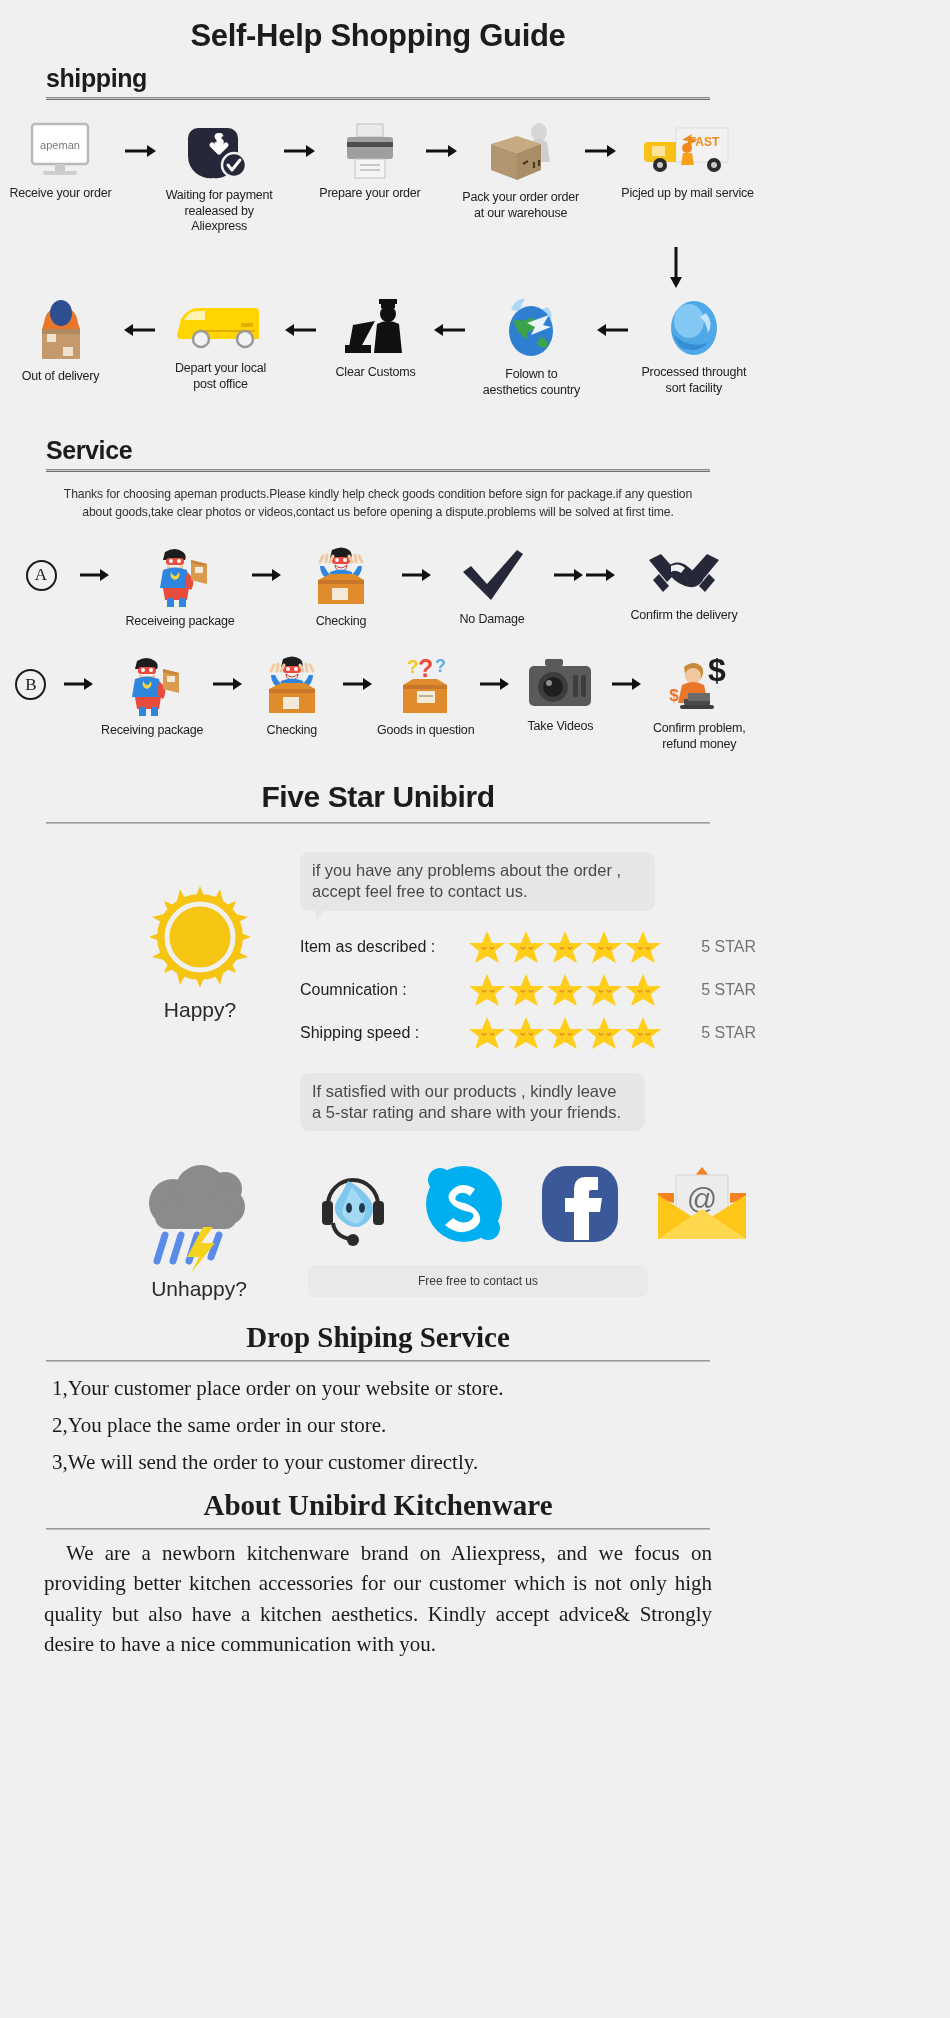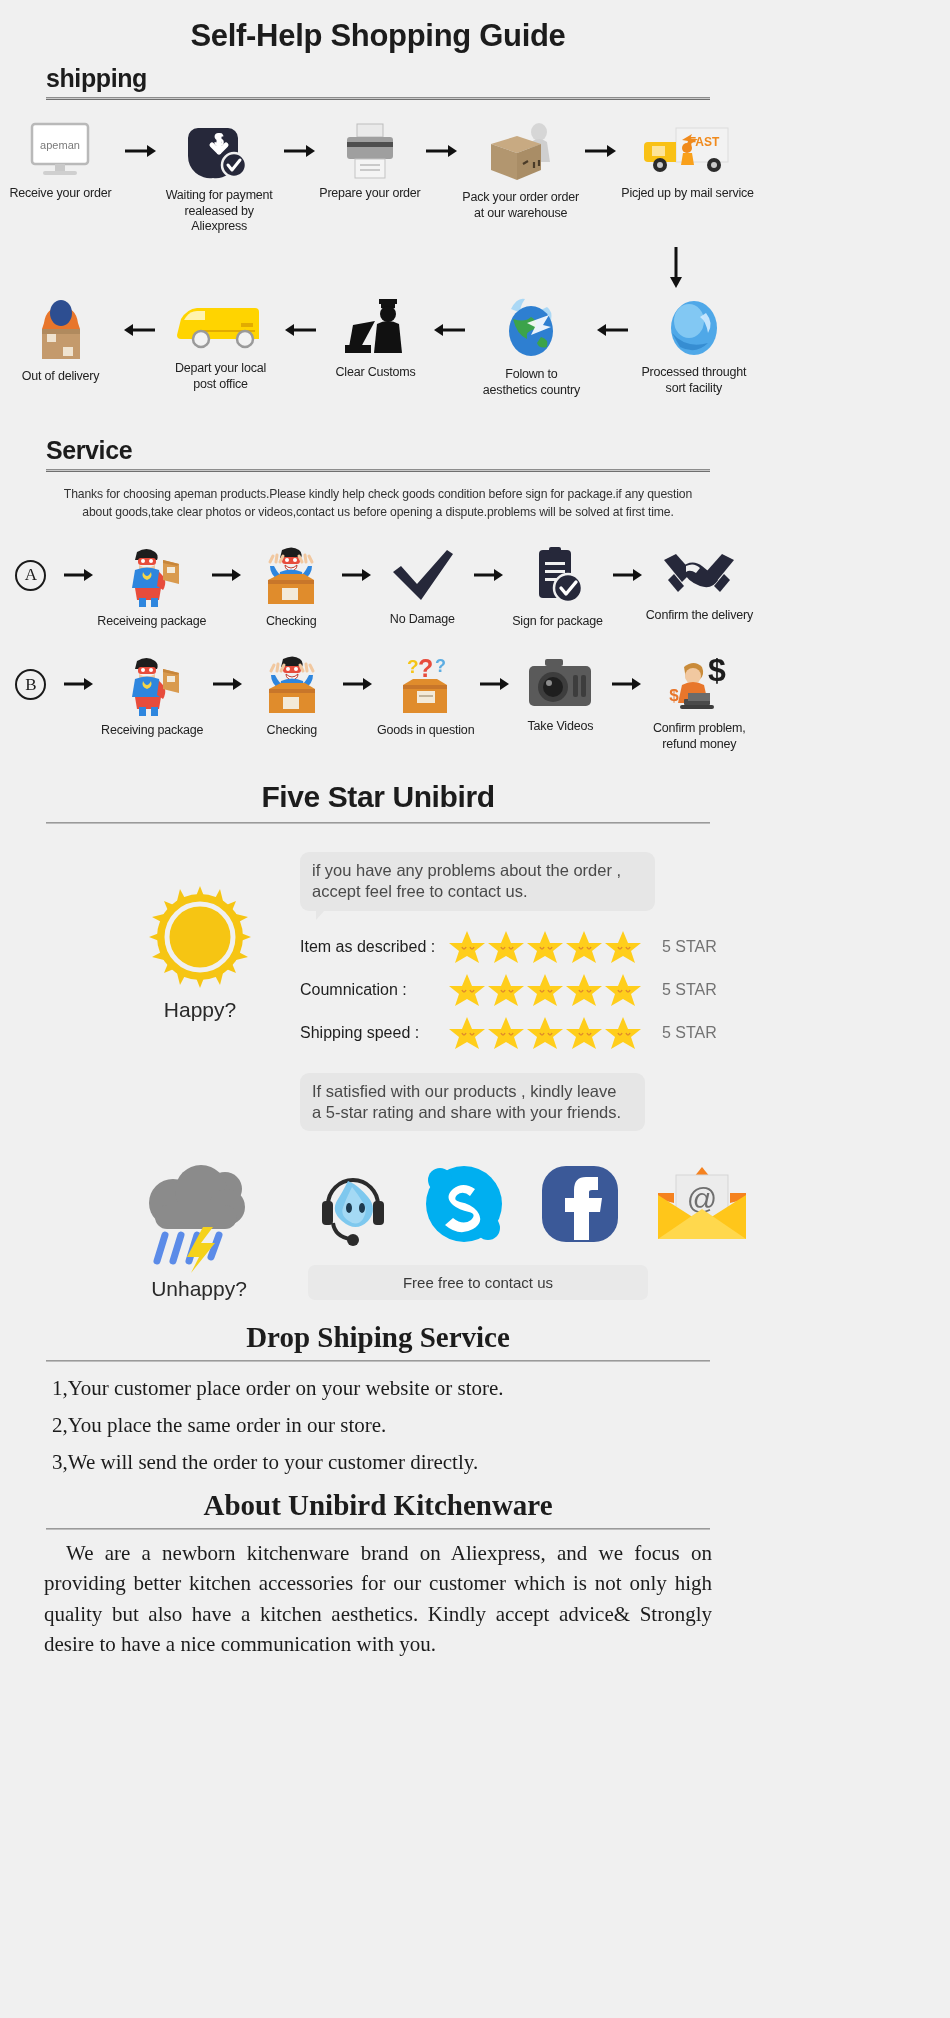--- a/index.html
+++ b/index.html
@@ -56,28 +56,28 @@
   
   .bubble{
     background:#e6e6e6; border-radius:9px; padding:8px 12px;
     font-size:16.5px; line-height:1.28; color:#4a4a4a; position:relative;
   }
   .bubble.tail:after{
     content:""; position:absolute; left:16px; bottom:-9px;
     border-width:10px 9px 0 0; border-style:solid;
     border-color:#e6e6e6 transparent transparent transparent;
   }
-  .rate-row{ display:flex; align-items:center; margin-top:7px; }
+  .rate-row{ display:flex; align-items:center; margin-top:7px;justify-content:space-between; }
   .rate-label{ width:148px; font-size:16px; color:#1e1e1e; }
   .stars{ display:flex; gap:1px; width:200px; }
   .rate-val{ margin-left:14px; font-size:16px; color:#737373; }
 
   .contact-bar{
     background:#e9e9e9; border-radius:7px; text-align:center;
-    font-size:15px; color:#3a3a3a; padding:9px 0; width:340px;
+    font-size:12px; color:#3a3a3a; padding:9px 0; width:340px;
   }
 
   
   .dlist{ margin:10px 52px 0 52px; font-family:"Liberation Serif", serif; }
   .dlist li{ list-style:none; font-size:21px; line-height:1.0; margin-bottom:16px; }
 
   .about-p{
     margin:8px 44px 0 44px; font-family:"Liberation Serif", serif;
     font-size:21px; line-height:1.45; text-align:justify; text-indent:22px;
   }
@@ -392,34 +392,20 @@
       <div class="cap">No Damage</div>
     </div>
 
     <div class="arrow" style="margin:22px 0 0 0">
       <svg width="32" height="14">
           <line x1="2" y1="7" x2="22" y2="7" stroke="#111" stroke-width="3"></line>
           <polygon points="22,1 31,7 22,13" fill="#111"></polygon>
         </svg>
     </div>
 
-    <div class="node" style="width:128px">
-      <div class="art">
-        <svg width="62" height="62" viewBox="0 0 62 62">
-          <rect x="12" y="4" width="32" height="48" rx="4" fill="#26283a"></rect>
-          <rect x="22" y="1" width="12" height="6" rx="2" fill="#26283a"></rect>
-          <rect x="18" y="16" width="20" height="3" fill="#f0f0f0"></rect>
-          <rect x="18" y="24" width="20" height="3" fill="#f0f0f0"></rect>
-          <rect x="18" y="32" width="13" height="3" fill="#f0f0f0"></rect>
-          <circle cx="41" cy="42" r="14" fill="#26283a" stroke="#f0f0f0" stroke-width="2.5"></circle>
-          <path d="M34 42 l5 6 l10 -12" stroke="#fff" stroke-width="3.4" fill="none" stroke-linecap="round" stroke-linejoin="round"></path>
-        </svg>
-      </div>
-      <div class="cap">Sign for package</div>
-    </div>
 
     <div class="arrow" style="margin:22px 0 0 0">
       <svg width="32" height="14">
           <line x1="2" y1="7" x2="22" y2="7" stroke="#111" stroke-width="3"></line>
           <polygon points="22,1 31,7 22,13" fill="#111"></polygon>
         </svg>
     </div>
 
     <div class="node" style="width:136px">
       <div class="art">

